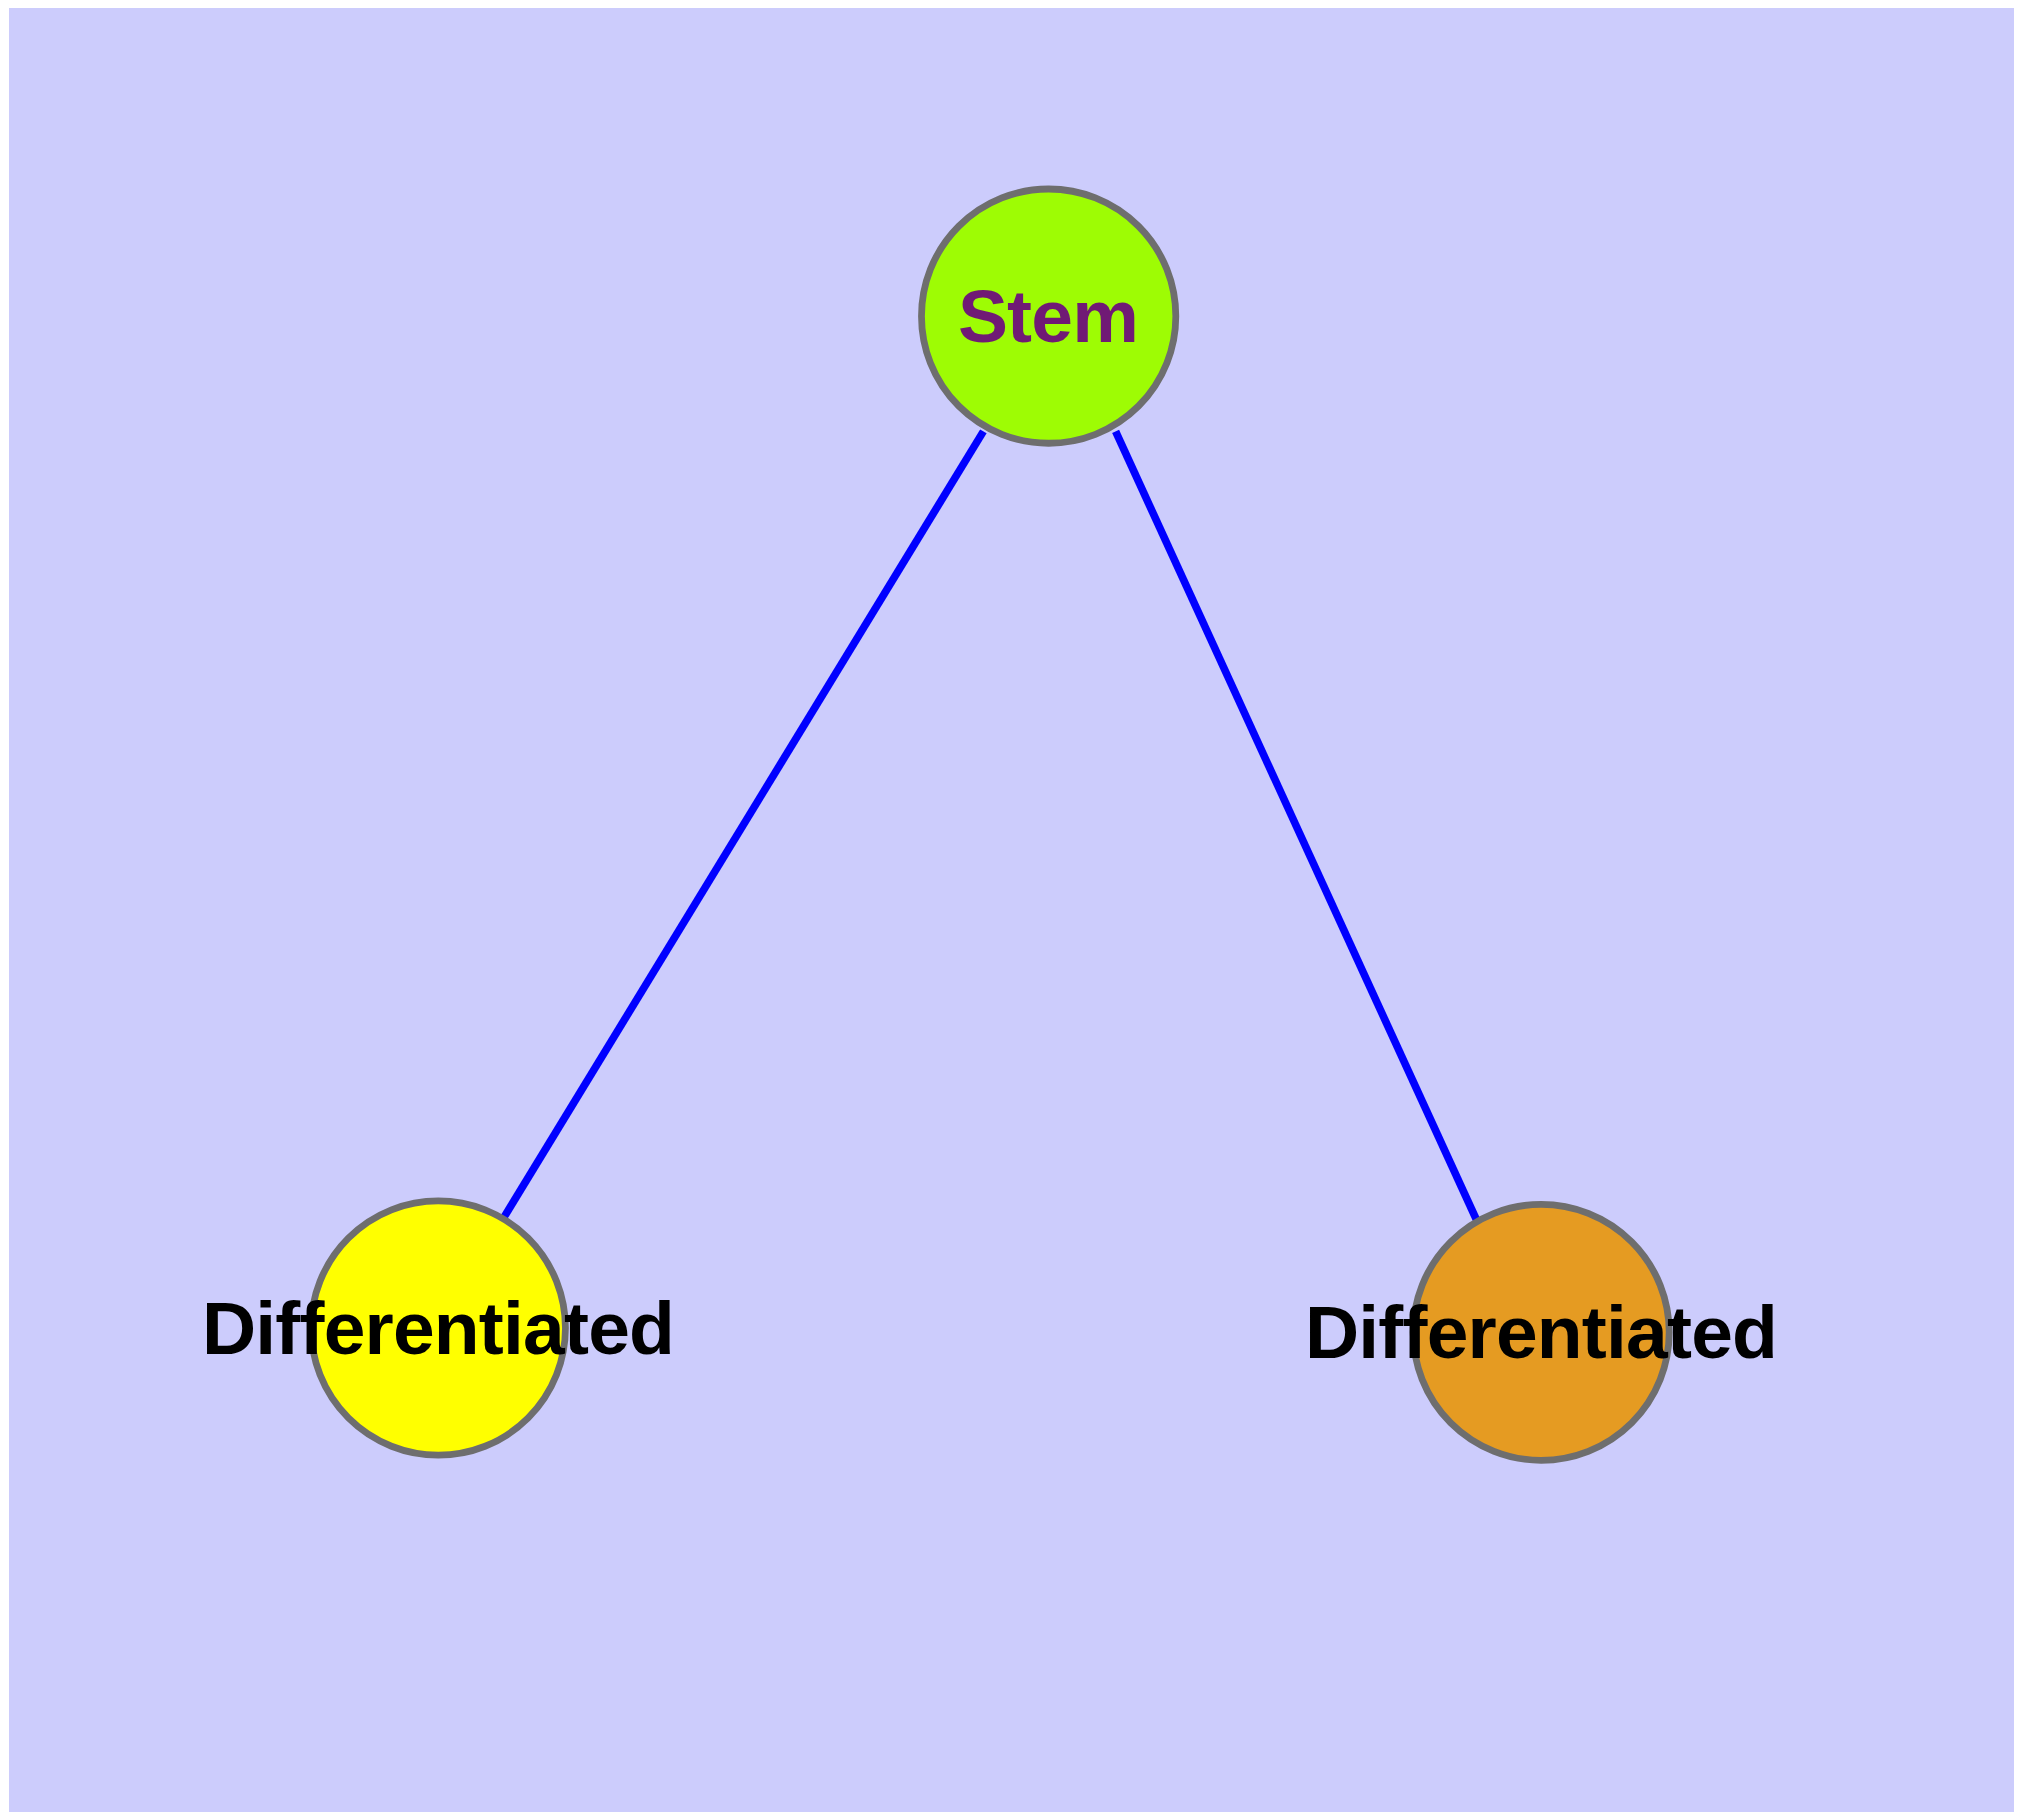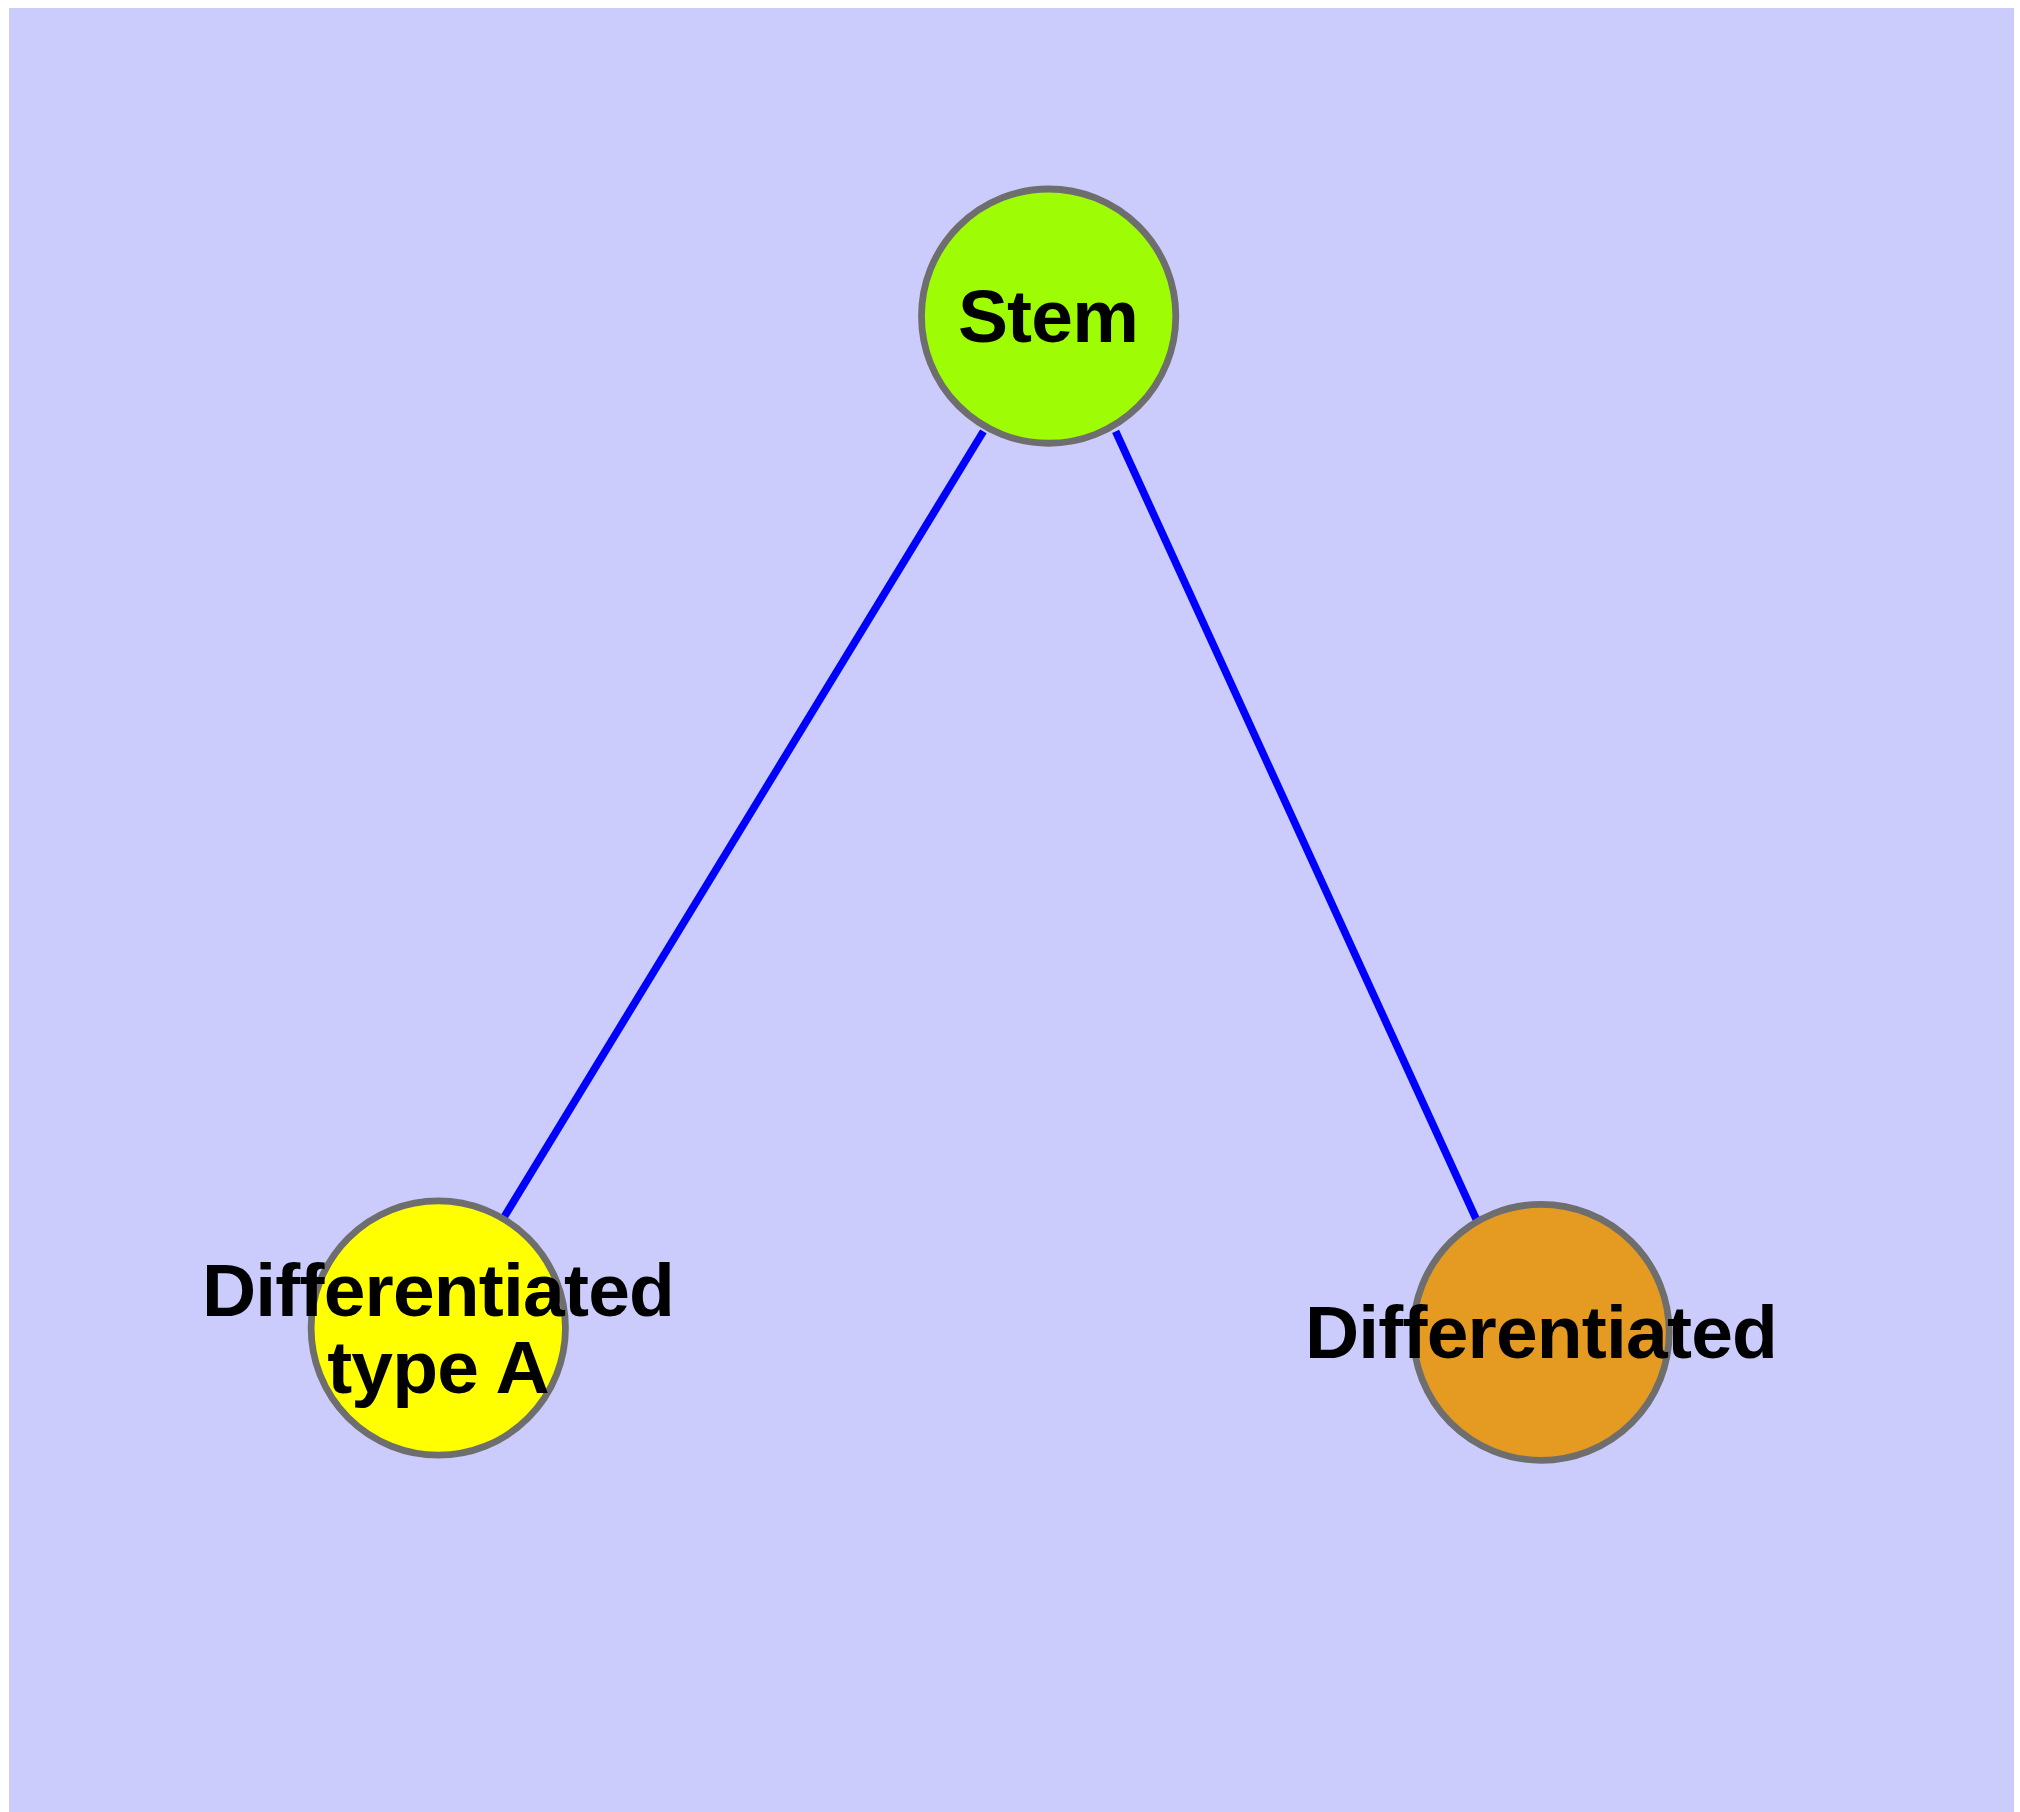--- a/index.html
+++ b/index.html
@@ -67,26 +67,25 @@
         <line x1="1316" y1="509" x2="1742" y2="1440" class="edge-line" stroke="#0000ff" stroke-width="9"></line>
       </g>
     <g id="nodes-group">
         <circle cx="1237" cy="373" r="150" class="node-circle" fill="#9efc04" stroke="#6e6e6e" stroke-width="8"></circle>
         <circle cx="517" cy="1567" r="150" class="node-circle" fill="#ffff00" stroke="#6e6e6e" stroke-width="8"></circle>
         <circle cx="1818" cy="1572" r="151" class="node-circle" fill="#e59b22" stroke="#6e6e6e" stroke-width="8"></circle>
       </g>
   </svg>
 
   <div id="labels-group">
-      <div class="node-label" style="left: 1048px; top: 316px; color: #000000; font-size: 75px;">
+      <div class="node-label" style="left: 1048px; top: 316px; color: #701a75; font-size: 75px;">
         <div>Stem</div>
       </div>
       <div class="node-label" style="left: 438px; top: 1328px; color: rgb(0, 0, 0); font-size: 75px;">
         <div>Differentiated</div>
-        <div>type A</div>
       </div>
       <div class="node-label" style="left: 1541px; top: 1332px; color: rgb(0, 0, 0); font-size: 75px;">
         <div>Differentiated</div>
       </div>
     </div>
 
 </div>
 
 
 </body></html>

